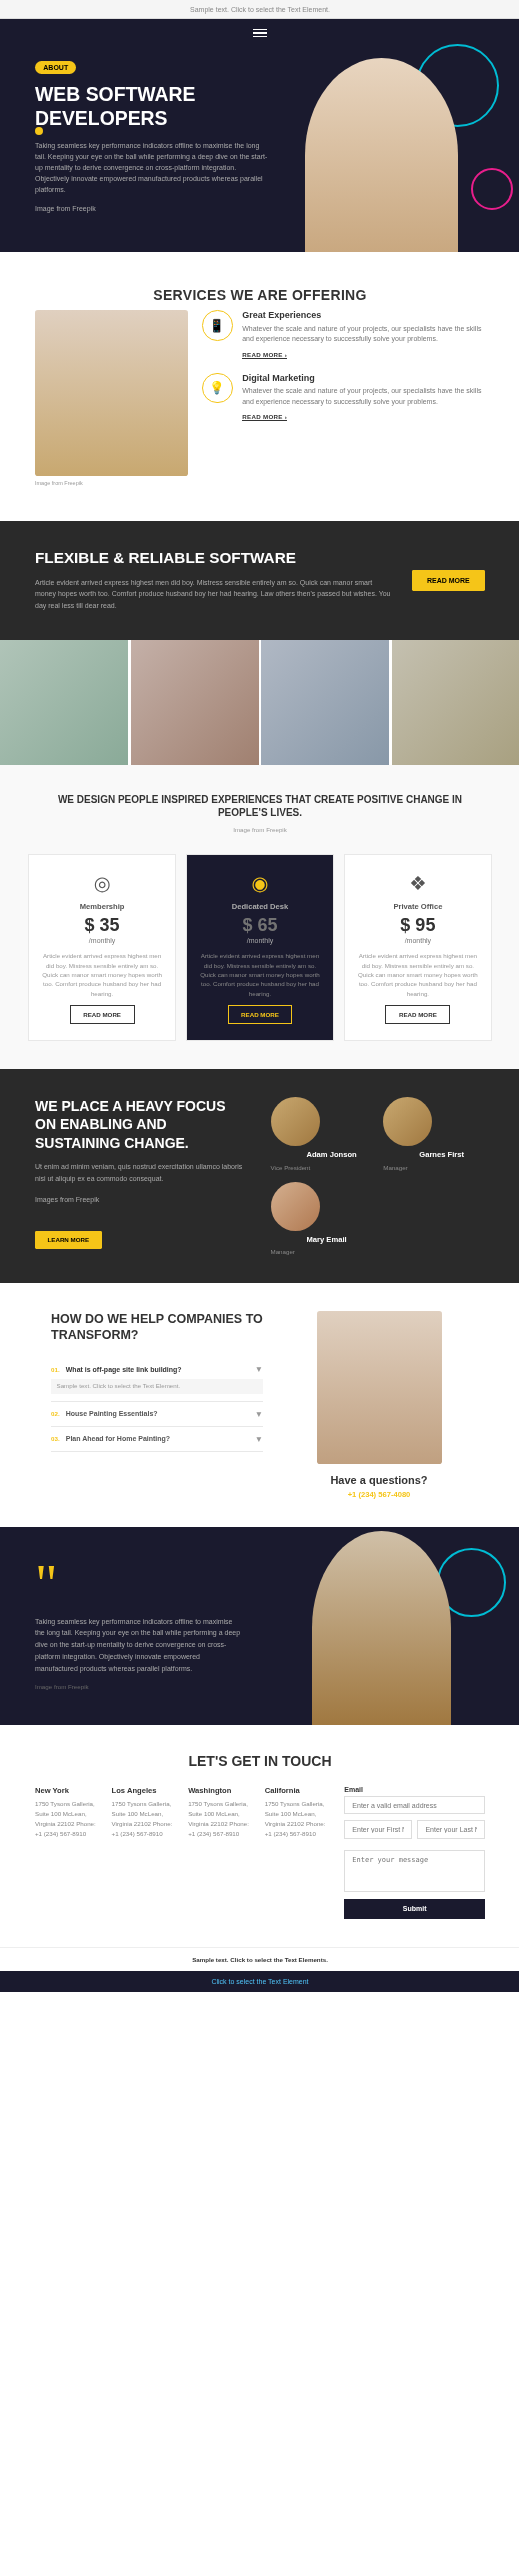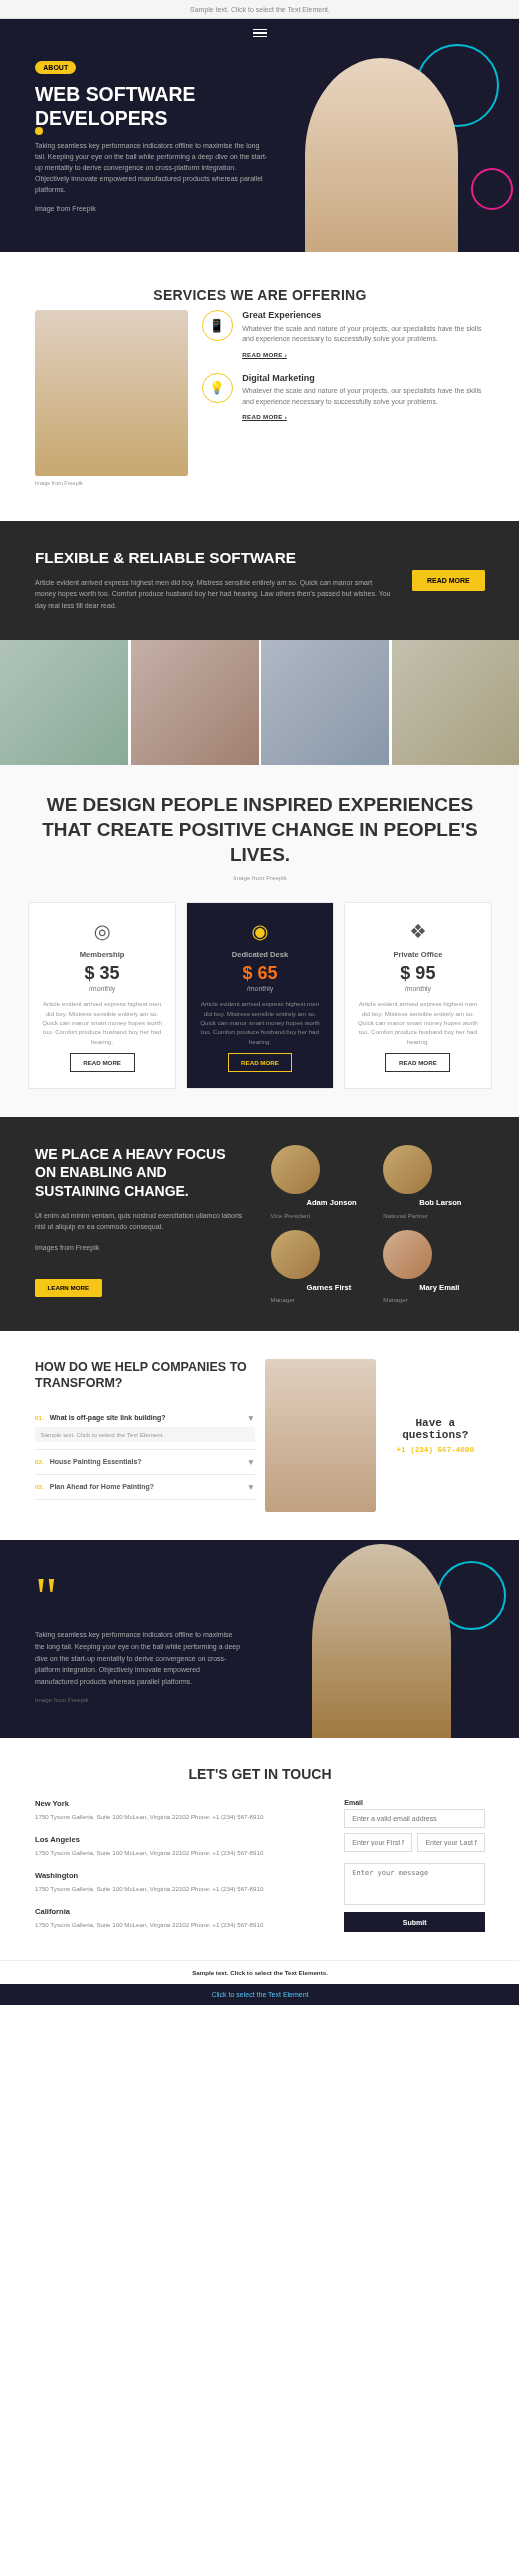--- a/index.html
+++ b/index.html
@@ -206,21 +206,21 @@
     .photo-3 { background: linear-gradient(135deg, #b0b8c4, #8898a8); }
     .photo-4 { background: linear-gradient(135deg, #c4c0b0, #a8a080); }
 
     
     .design-inspired {
       background: #f9f9f9;
       padding: 28px 35px 7px;
       text-align: center;
     }
     .design-inspired h2 {
-      font-size: 19px;
+      font-size: 10px;
       font-weight: 900;
       text-transform: uppercase;
       margin-bottom: 7px;
       line-height: 1.3;
     }
     .design-inspired .img-credit { margin-top: 5.5px; color: #999; font-size: 6.2px; }
 
     
     .pricing {
       background: #f9f9f9;
@@ -238,21 +238,21 @@
     .price-card.featured { background: #1a1a2e; }
     .price-icon {
       font-size: 19.4px;
       margin-bottom: 7px;
       color: #555;
     }
     .price-card.featured .price-icon { color: #f5c518; }
     .price-title { font-size: 7.6px; font-weight: 600; color: #555; margin-bottom: 4.2px; }
     .price-card.featured .price-title { color: #aaa; }
     .price-amount { font-size: 18px; font-weight: 900; margin-bottom: 1.4px; }
-    .price-card.featured .price-amount { color: #f97316; }
+    .price-card.featured .price-amount { color: #737373; }
     .price-period { font-size: 7px; color: #777; }
     .price-card.featured .price-period { color: #aaa; }
     .price-desc { font-size: 6.2px; color: #999; line-height: 1.5; margin: 7px 0; }
     .price-card.featured .price-desc { color: #888; }
     .btn-outline {
       border: 0.7px solid #333;
       background: transparent;
       color: #333;
       padding: 4.9px 12.5px;
       font-size: 6.2px;
@@ -301,20 +301,21 @@
     .team-name { font-size: 7.6px; font-weight: 700; color: #fff; margin-left: 36px; }
     .team-role { font-size: 6.2px; color: #888; }
 
     
     .transform-section {
       padding: 28px 35px;
       display: grid;
       grid-template-columns: 1fr 1fr;
       gap: 10px;
       align-items: start;
+      margin-left: 16px;
     }
     .transform-content h2 {
       font-size: 12.5px;
       font-weight: 900;
       text-transform: uppercase;
       margin-bottom: 14px;
       line-height: 1.3;
     }
     .faq-item {
       border-bottom: 0.7px solid #e8e8e8;
@@ -326,21 +327,21 @@
       justify-content: space-between;
       align-items: center;
       font-size: 7px;
       font-weight: 600;
       color: #555;
     }
     .faq-question.active { color: #333; }
     .faq-answer { font-size: 6.2px; color: #999; margin-top: 4.2px; padding: 2.8px 5.5px; background: #f5f5f5; line-height: 1.5; }
     .faq-number { color: #f5c518; font-size: 6.2px; margin-right: 4.2px; font-weight: bold; }
     .chevron { font-size: 8.3px; color: #999; }
-    .transform-image { display: flex; flex-direction: row; align-items: center; gap: 9.7px; font-family: Liberation Mono, monospace; }
+    .transform-image { display: flex; flex-direction: column; align-items: center; gap: 9.7px; }
     .transform-person {
       width: 125px;
       height: 153px;
       background: linear-gradient(to bottom, #e0d0c0, #c0a080);
       border-radius: 2.8px;
     }
     .have-questions {
       text-align: center;
     }
     .have-questions h3 { font-size: 11px; font-weight: 700; margin-bottom: 4.2px; }
@@ -411,21 +412,21 @@
       background: #fff;
     }
     .contact-title {
       text-align: center;
       font-size: 14px;
       font-weight: 900;
       text-transform: uppercase;
       margin-bottom: 16.6px;
     }
     .contact-grid { display: grid; grid-template-columns: 1fr 1fr 1fr; gap: 14px; }
-    .contact-offices { display: grid; grid-template-columns: 1fr; gap: 11px; grid-column: span 2; }
+    .contact-offices { display: grid; grid-template-columns: 1fr 1fr 1fr 1fr; gap: 11px; grid-column: span 2; }
     .office h3 { font-size: 7.6px; font-weight: 700; margin-bottom: 4.2px; }
     .office p { font-size: 6.2px; color: #888; line-height: 1.6; }
     .contact-form {}
     .form-row { display: grid; grid-template-columns: 1fr 1fr; gap: 5.5px; margin-bottom: 5.5px; }
     .form-field { margin-bottom: 5.5px; }
     .form-field input,
     .form-field textarea {
       width: 100%;
       border: 0.7px solid #ddd;
       padding: 4.9px 7px;
@@ -609,27 +610,20 @@
       <div class="team-avatar">
         <div class="avatar-img"></div>
       </div>
       <span class="team-name">Adam Jonson</span>
       <span class="team-role">Vice President</span>
     </div>
     <div class="team-member">
       <div class="team-avatar">
         <div class="avatar-img"></div>
       </div>
-      <span class="team-name">Bob Larson</span>
-      <span class="team-role">National Partner</span>
-    </div>
-    <div class="team-member">
-      <div class="team-avatar">
-        <div class="avatar-img"></div>
-      </div>
       <span class="team-name">Garnes First</span>
       <span class="team-role">Manager</span>
     </div>
     <div class="team-member">
       <div class="team-avatar">
         <div class="avatar-img female"></div>
       </div>
       <span class="team-name">Mary Email</span>
       <span class="team-role">Manager</span>
     </div>

